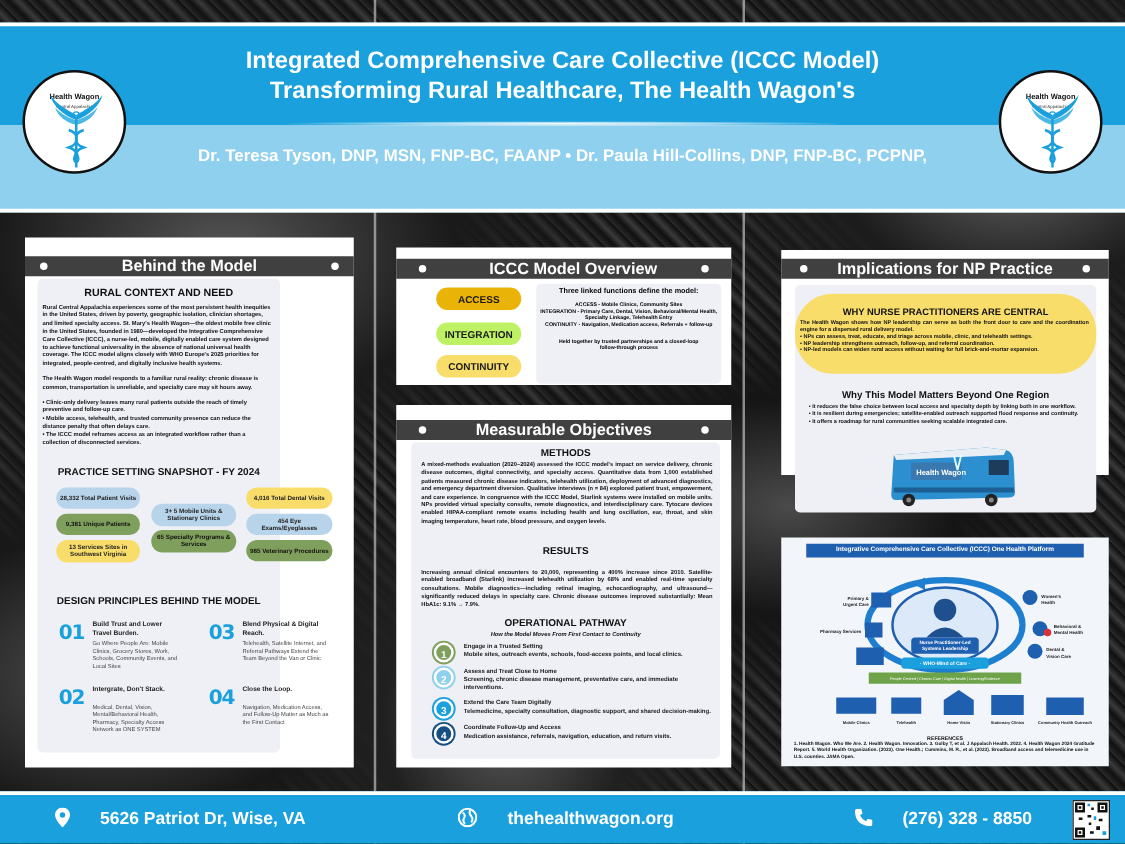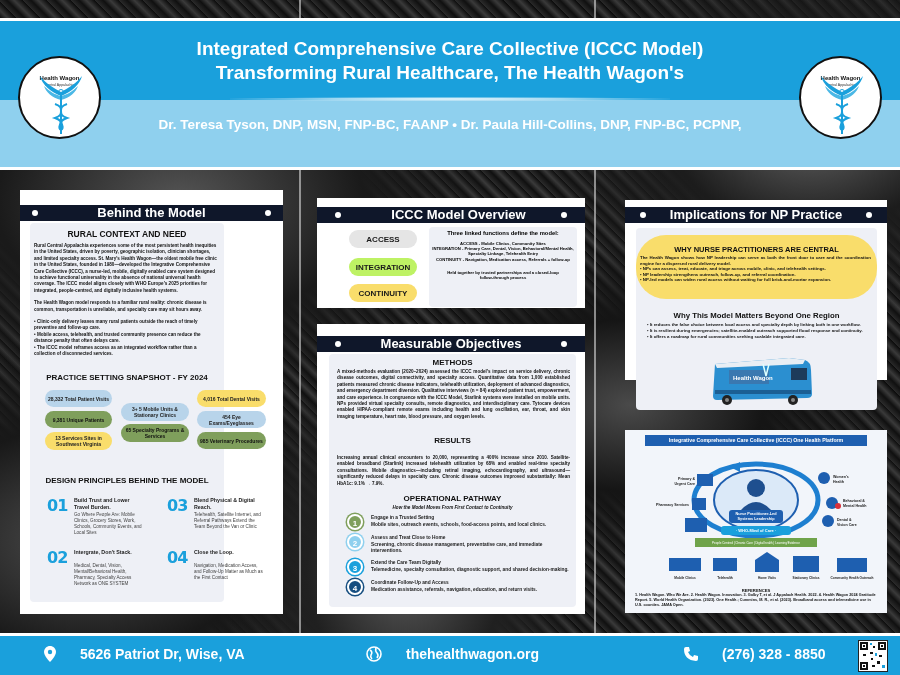--- a/index.html
+++ b/index.html
@@ -44,21 +44,21 @@
     position: absolute; top: 56px; width: 83px; height: 83px; border-radius: 50%;
     background: #fff; border: 2px solid #111; overflow: hidden;
   }
   .logo .logo-text { position: absolute; top: 17px; left: 0; width: 100%; text-align: center; font-size: 6px; font-weight: bold; color: #111; }
   .logo .logo-sub { position: absolute; top: 25px; left: 0; width: 100%; text-align: center; font-size: 3.5px; color: #333; }
   .logo svg { position: absolute; left: 0; top: 0; }
 
   
   .panel { position: absolute; background: #fff; }
   .panel-title {
-    position: absolute; left: 0; right: 0; height: 16px; background: #0f172a;
+    position: absolute; left: 0; right: 0; height: 16px; background: #404040;
     color: #fff; font-weight: bold; font-size: 13px; text-align: center; line-height: 16px;
   }
   .panel-title .dot { position: absolute; top: 5px; width: 6px; height: 6px; border-radius: 50%; background: #fff; }
   .inner { position: absolute; background: #eef0f6; border-radius: 4px; }
   .section-h { text-align: center; font-weight: bold; color: #111; }
   .body-txt { font-size: 4.6px; line-height: 6.4px; color: #111; font-weight: bold; }
 
   .pill { position: absolute; border-radius: 10px; font-size: 5px; font-weight: bold; text-align: center; display: flex; align-items: center; justify-content: center; color: #222; line-height: 6px; padding: 0 3px; }
   .pill.blue { background: #b8d4ea; }
   .pill.green { background: #7f9f5c; color: #111; }
@@ -171,21 +171,21 @@
     <div class="principle-b" style="left:164px; top:340px; width:72px;">Navigation, Medication Access, and Follow-Up Matter as Much as the First Contact</div>
   </div>
 </div>
 
 <div class="panel" style="left:317px; top:198px; width:268px; height:110px;">
   <div class="panel-title" style="top:9px;padding-left:15px;">
     <span class="dot" style="left:18px"></span>
     <span>ICCC Model Overview</span>
     <span class="dot" style="right:18px"></span>
   </div>
-  <div class="model-pill" style="left:32px; top:32px; background:#e5e5e5;text-align:right;">ACCESS</div>
+  <div class="model-pill" style="left:32px; top:32px; background:#eab308;text-align:right;">ACCESS</div>
   <div class="model-pill" style="left:32px; top:60px; background:#bef264;">INTEGRATION</div>
   <div class="model-pill" style="left:32px; top:86px; background:#f9dd6b;">CONTINUITY</div>
   <div class="inner" style="left:112px; top:29px; width:148px; height:80px; text-align:center;">
     <div style="font-size:5.8px; font-weight:bold; margin-top:3px;">Three linked functions define the model:</div>
     <div style="font-size:4.2px; line-height:5.2px; font-weight:bold; margin-top:5px; padding:0 3px;">
       <div>ACCESS - Mobile Clinics, Community Sites</div>
       <div>INTEGRATION - Primary Care, Dental, Vision, Behavioral/Mental Health, Specialty Linkage, Telehealth Entry</div>
       <div>CONTINUITY - Navigation, Medication access, Referrals + follow-up</div>
     </div>
     <div style="font-size:4.2px; line-height:5.2px; font-weight:bold; margin-top:8px; padding:0 14px;">Held together by trusted partnerships and a closed-loop follow-through process</div>

